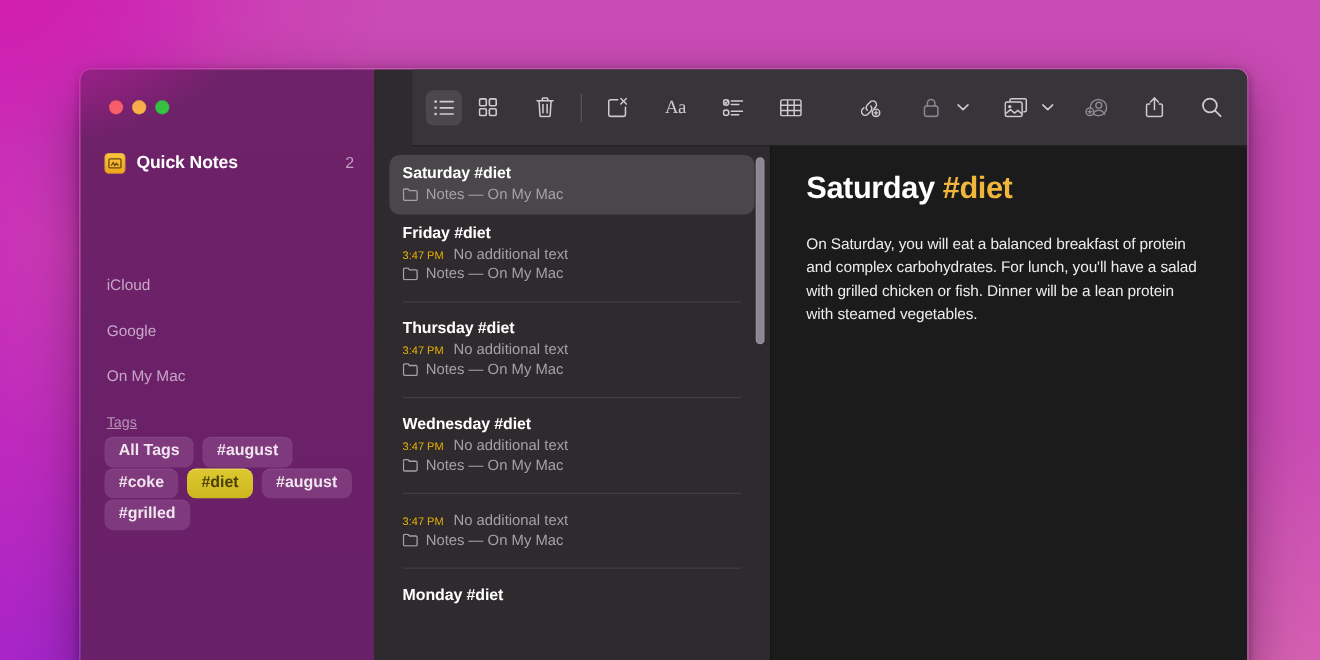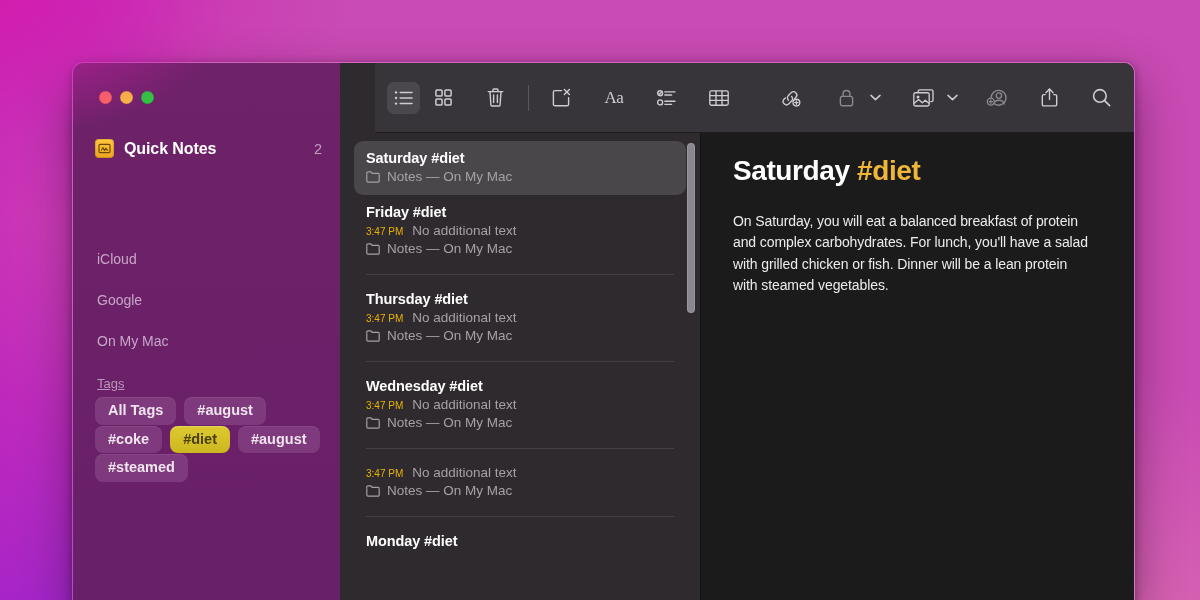--- a/index.html
+++ b/index.html
@@ -157,21 +157,21 @@
       <div class="acct" id="acct-onmymac">On My Mac</div>
 
       <div class="tags-title">Tags</div>
 
       <div class="tags-wrap">
         <div class="tag">All Tags</div>
         <div class="tag">#august</div>
         <div class="tag">#coke</div>
         <div class="tag selected">#diet</div>
         <div class="tag">#august</div>
-        <div class="tag">#steamed</div>
+        <div class="tag">#grilled</div>
       </div>
     </div>
 
     <div id="right">
 
       <div id="toolbar">
 
         <div class="tb active">
           <svg width="19" height="16" viewBox="0 0 19 16" fill="none" stroke="currentColor" stroke-width="1.5" stroke-linecap="round">
             <circle cx="2" cy="2.4" r="1.2" fill="currentColor" stroke="none"></circle>

